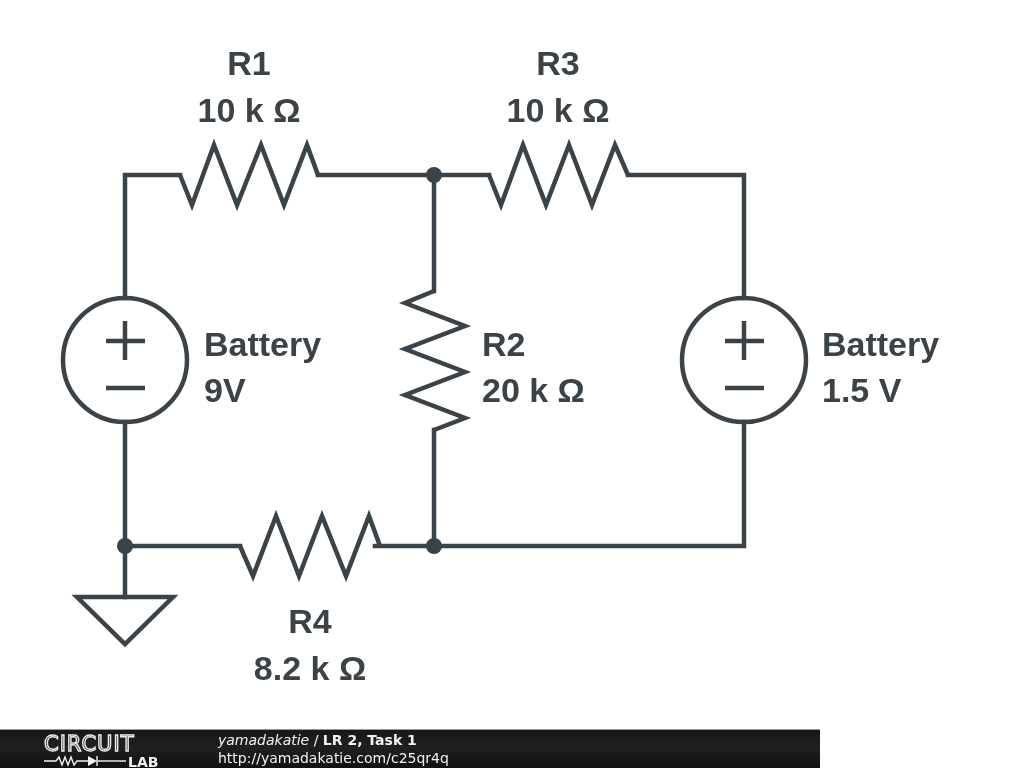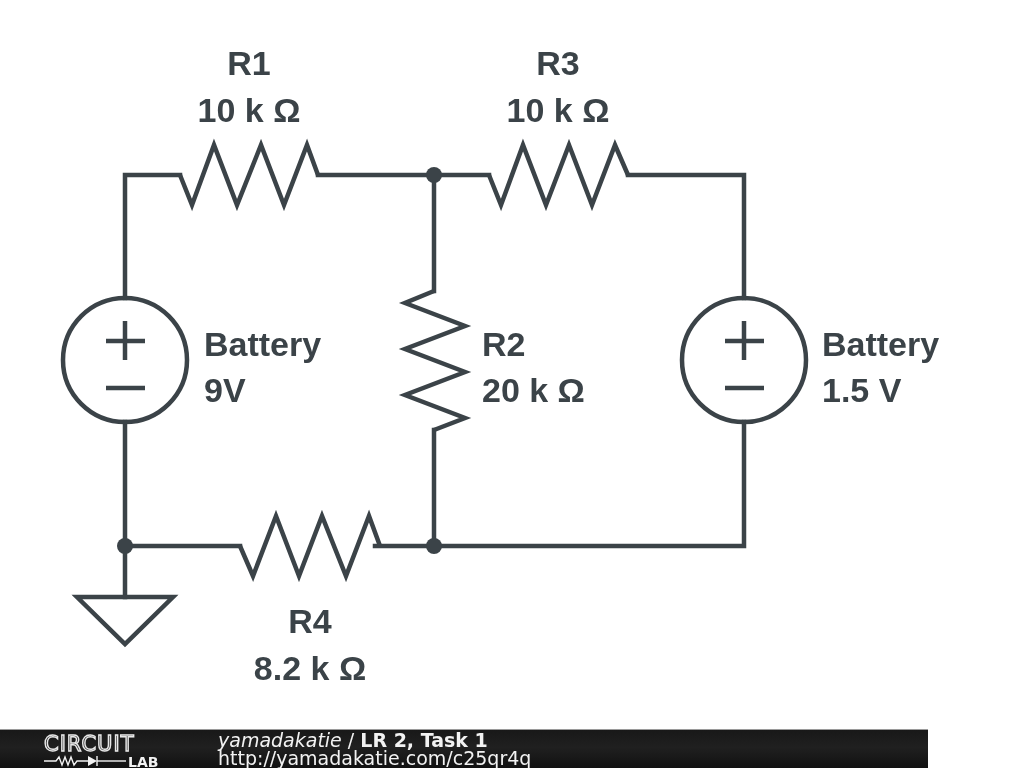--- a/index.html
+++ b/index.html
@@ -7,30 +7,30 @@
       width: 1024px; height: 768px; overflow: hidden;
       background: #ffffff; position: relative;
       font-family: "Liberation Sans", sans-serif;
     }
     #schematic { position: absolute; left: 0; top: 0; width: 1024px; height: 729px; }
     .wire { fill: none; stroke: #3b4348; stroke-width: 4.5; stroke-linejoin: miter; stroke-linecap: square; }
     .sym  { fill: none; stroke: #3b4348; stroke-width: 4.5; stroke-linejoin: miter; }
     .node { fill: #3b4348; }
     .lbl  { fill: #3b4348; font-family: "Liberation Sans", sans-serif; font-weight: bold; font-size: 34px; }
     #footer {
-      position: absolute; left: 0; top: 729px; width: 928px; height: 39px;
+      position: absolute; left: 0; top: 729px; width: 820px; height: 39px;
       border-top: 1px solid #9a9a9a;
       background: linear-gradient(to bottom, #181818 0%, #202020 45%, #111111 100%);
       box-sizing: border-box;
     }
     #logo { position: absolute; left: 42px; top: 0; width: 135px; height: 39px; }
     .logo-text { fill: none; stroke: #e8e8e8; stroke-width: 1.4; font-family: "DejaVu Sans", sans-serif; font-size: 21px; font-weight: normal; letter-spacing: 1px; }
     .logo-lab { fill: #f2f2f2; font-family: "DejaVu Sans", sans-serif; font-weight: bold; font-size: 14px; }
     .logo-line { fill: none; stroke: #f2f2f2; stroke-width: 1.4; }
-    #footer-text { position: absolute; left: 218px; top: 1px; color: #f2f2f2; font-family: "DejaVu Sans", sans-serif; font-size: 19px; line-height: 18px; }
+    #footer-text { position: absolute; left: 218px; top: 1px; color: #f2f2f2; font-family: "DejaVu Sans", sans-serif; font-size: 14px; line-height: 18px; }
     #footer-text .author { font-style: italic; }
     #footer-text .title { font-weight: bold; }
   </style>
 </head>
 <body>
 
 <svg id="schematic" viewBox="0 0 1024 729" xmlns="http://www.w3.org/2000/svg">
 
   <g>
     <polyline class="wire" points="125,298 125,175 180,175"></polyline>

